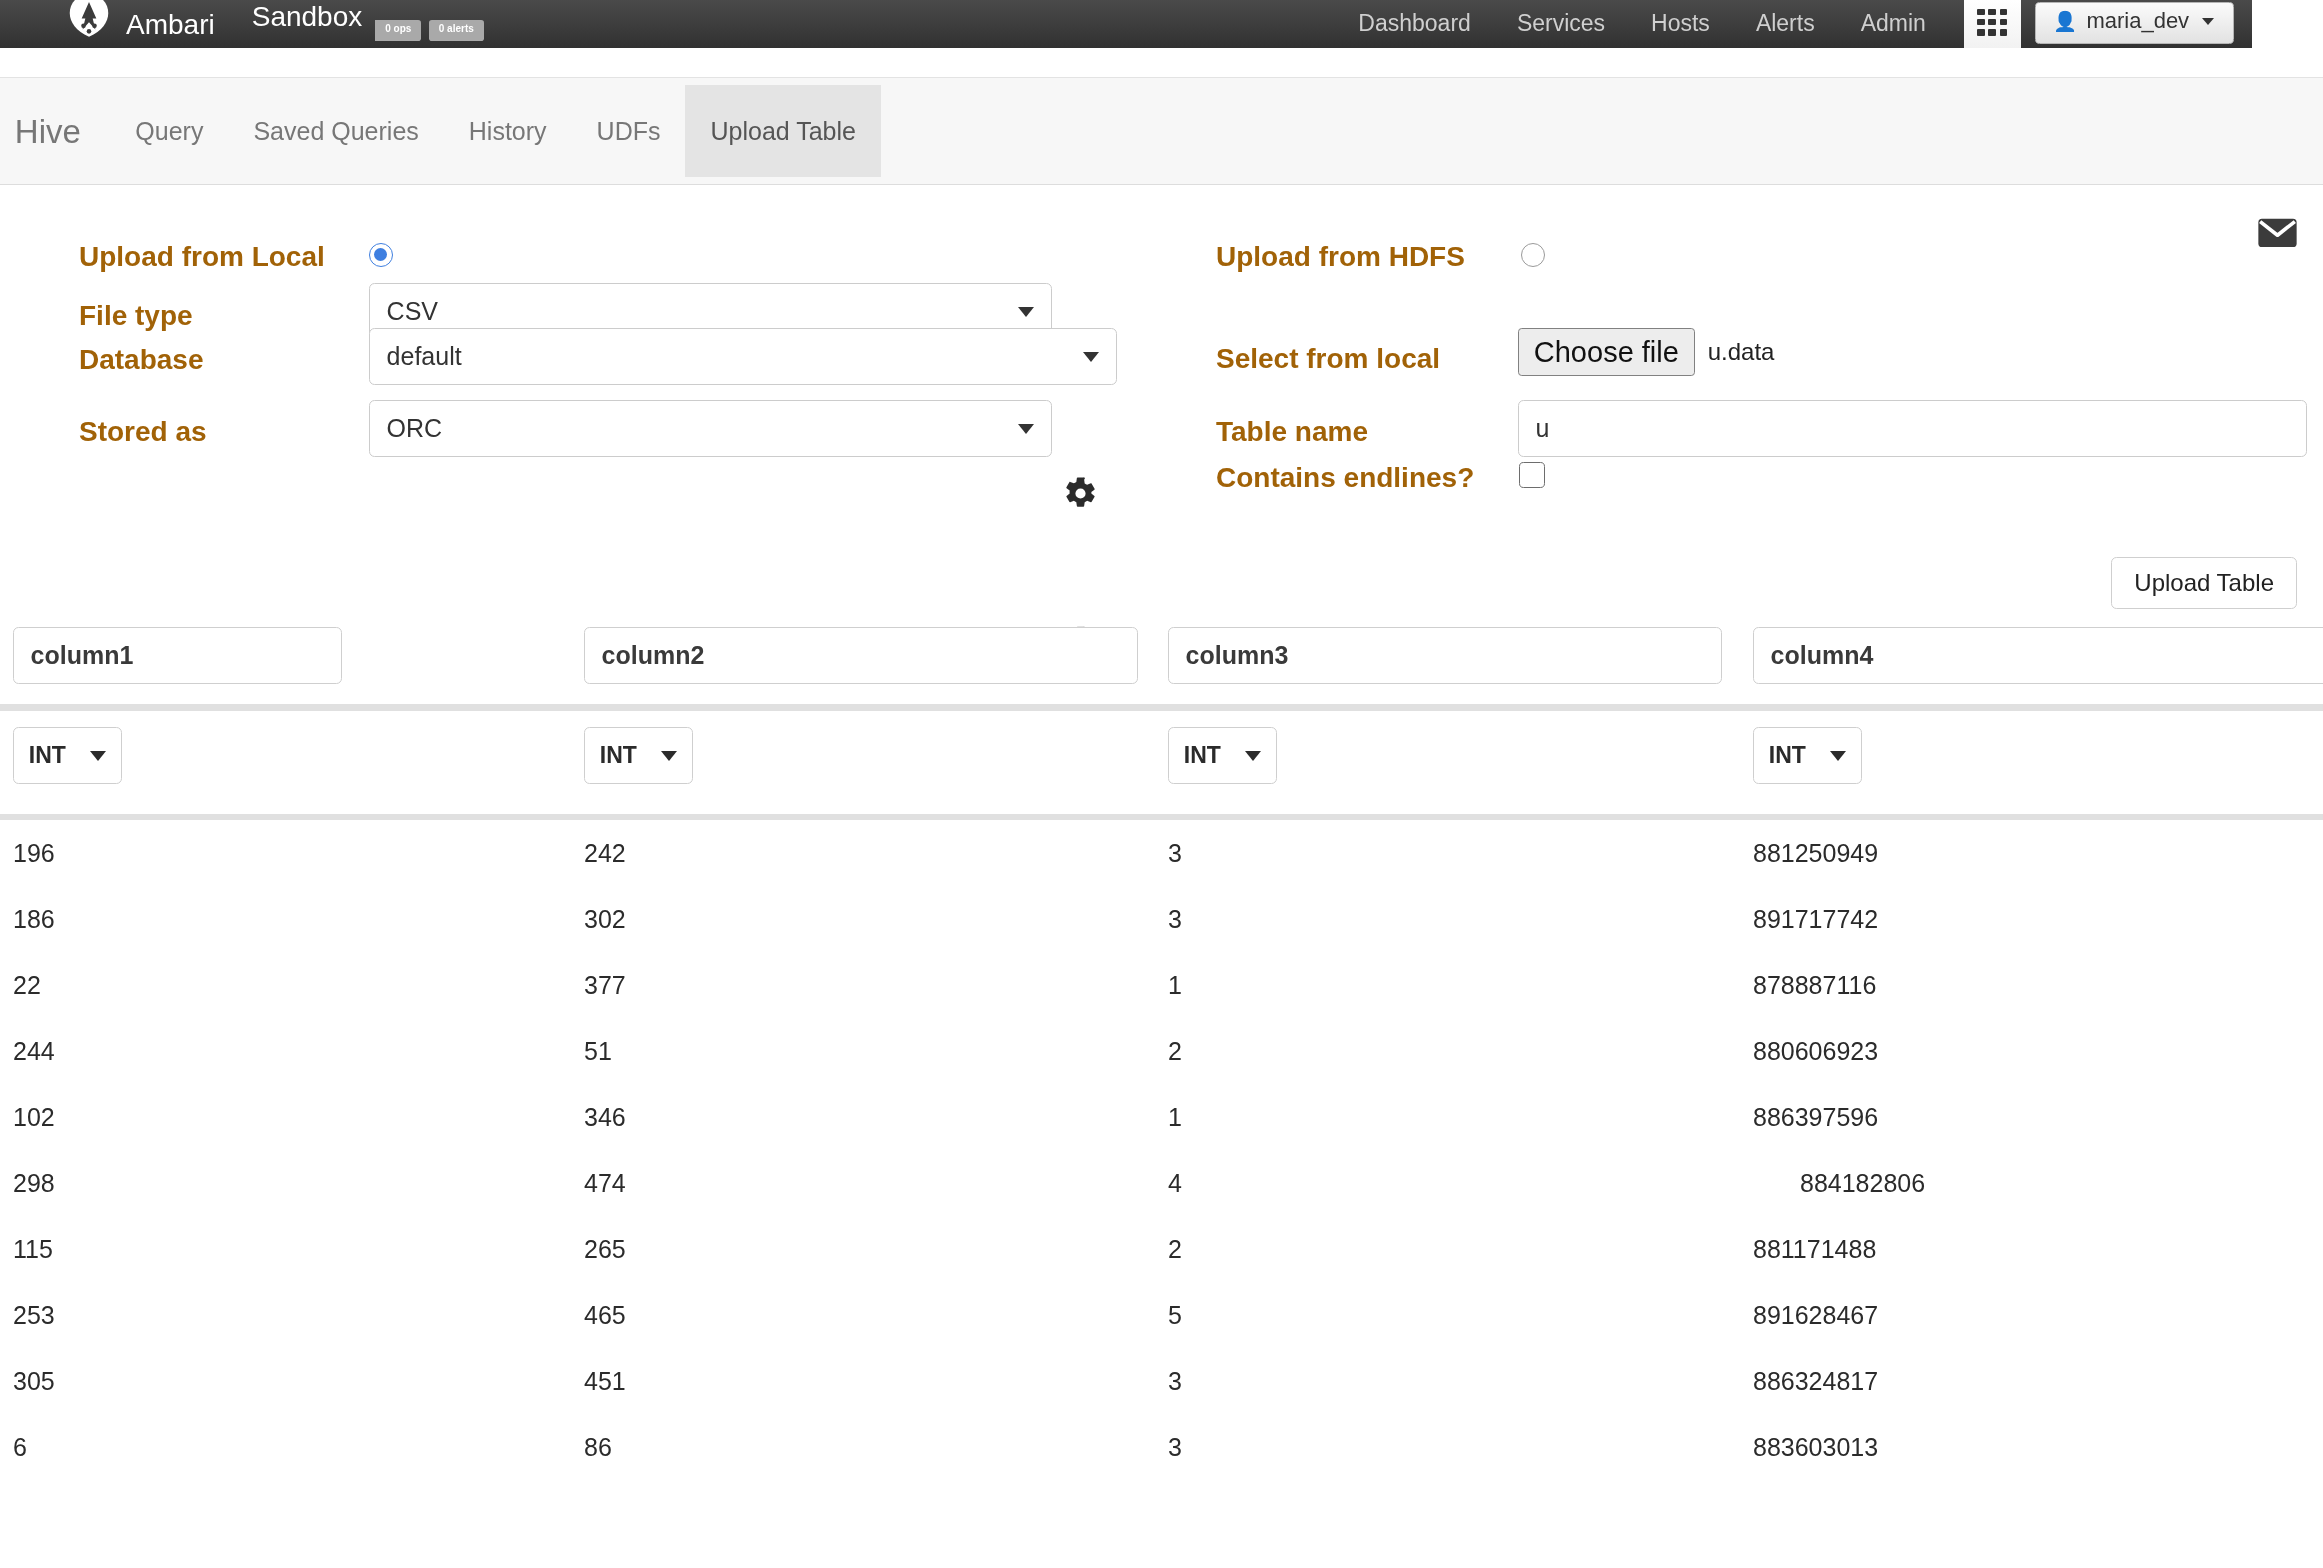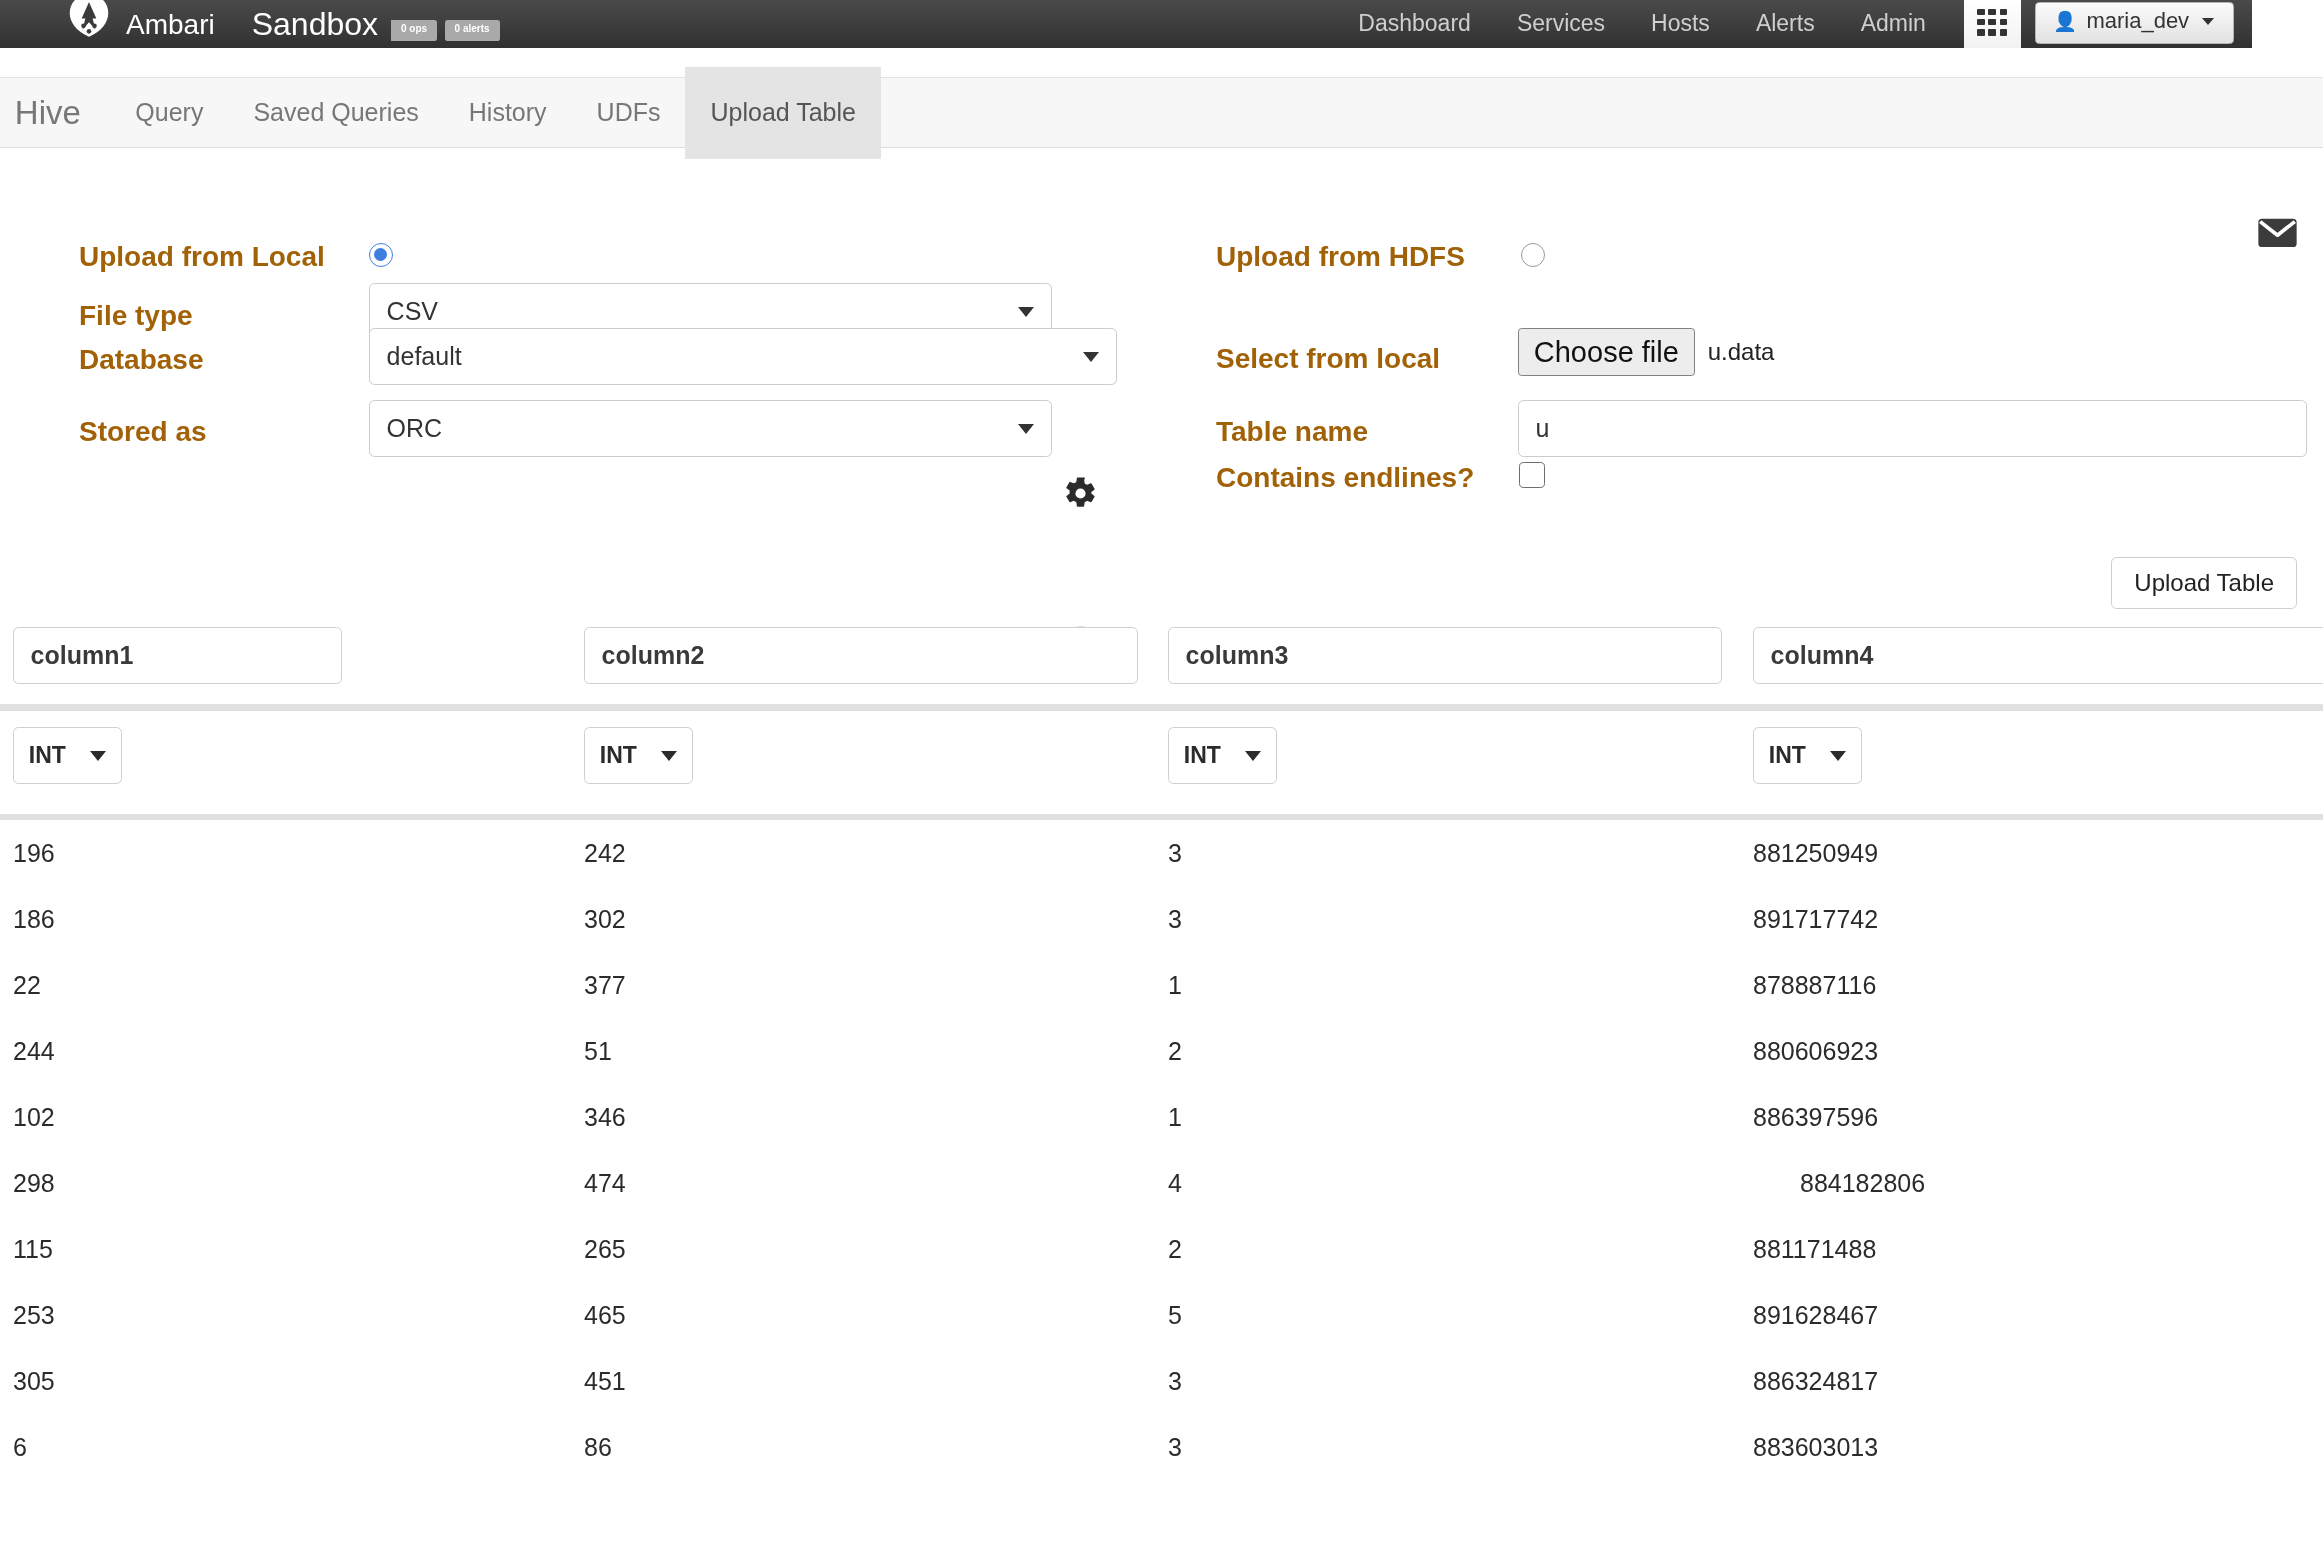--- a/index.html
+++ b/index.html
@@ -27,22 +27,22 @@
     position: relative; flex: none;
     margin-bottom: -3.7px;
   }
   .ambari-logo svg { position: absolute; top: -13px; left: 0; }
   .brand-name {
     font-size: 28px; color: #ffffff; font-weight: 400;
     margin-left: 13px; line-height: 1; padding-bottom: 9.2px;
     white-space: nowrap;
   }
   .cluster-name {
-    font-size: 32px; color: #ffffff; font-weight: 400;
-    margin-left: 37px; line-height: 1; padding-bottom: 8px;
+    font-size: 28px; color: #ffffff; font-weight: 400;
+    margin-left: 37px; line-height: 1; padding-bottom: 17px;
     white-space: nowrap;
   }
   .ops-badges { display: flex; gap: 7.4px; margin-left: 13px; padding-bottom: 7.4px; align-items: flex-end; }
   .ops-badge {
     background: #a9a9a9; color: #ffffff;
     font-size: 10px; font-weight: bold;
     padding: 4.6px 10px 6.5px 10px; border-radius: 2.8px;
     white-space: nowrap; line-height: 1;
   }
   .ops-badge.first { border-radius: 0 2.8px 2.8px 0; }
@@ -72,21 +72,21 @@
     margin-left: 14.8px; margin-right: 18.5px; margin-bottom: 3.7px;
     display: flex; align-items: center; gap: 9.2px;
     white-space: nowrap;
   }
   .user-icon { font-size: 19.4px; }
   .caret-down { display:inline-block; width:0;height:0;border-left:6.5px solid transparent;border-right:6.5px solid transparent;border-top:7.4px solid #333; margin-left:3.7px;}
 
   
   .tabbar {
     position: absolute; top: 77px; left: 0;
-    width: 2324px; height: 71px;
+    width: 2324px; height: 108px;
     background: #f7f7f7;
     border-top: 0.9px solid #e3e3e3;
     border-bottom: 0.9px solid #dddddd;
     display: flex; align-items: center;
   }
   .tab-title {
     font-size: 33px; color: #777777; font-weight: 400;
     padding: 0 29.5px 0 14.8px; line-height: 1; white-space: nowrap;
   }
   .tab-item {

